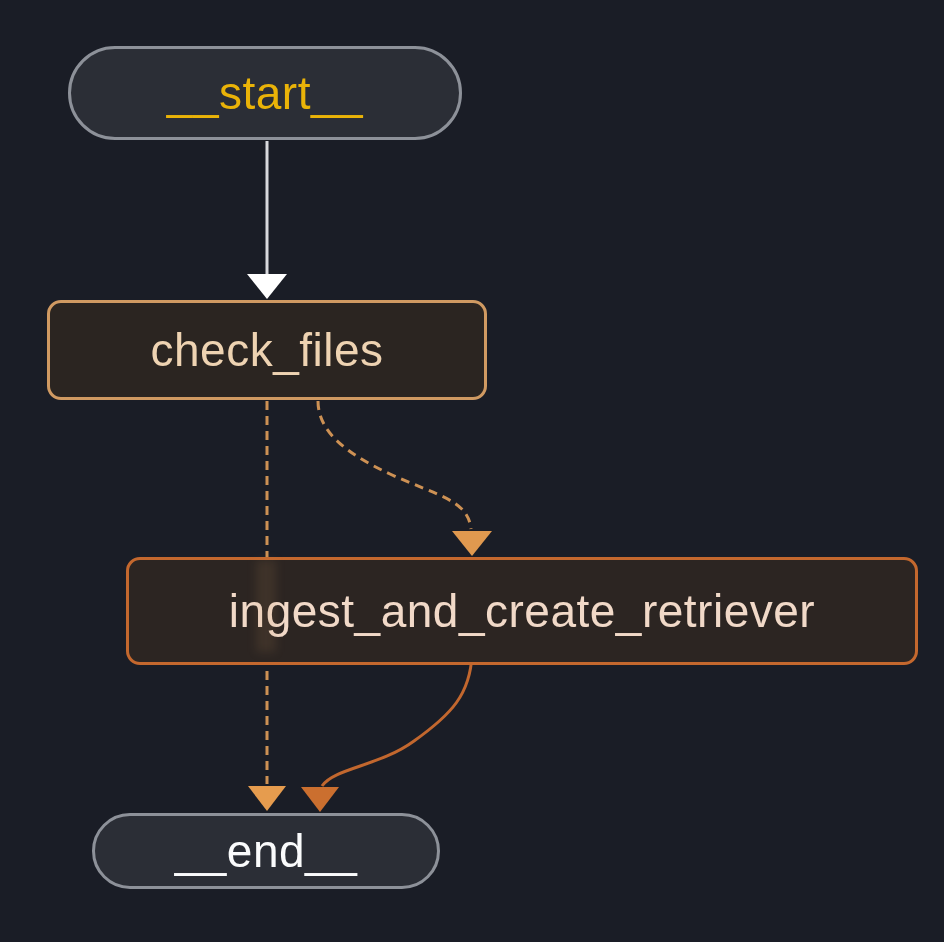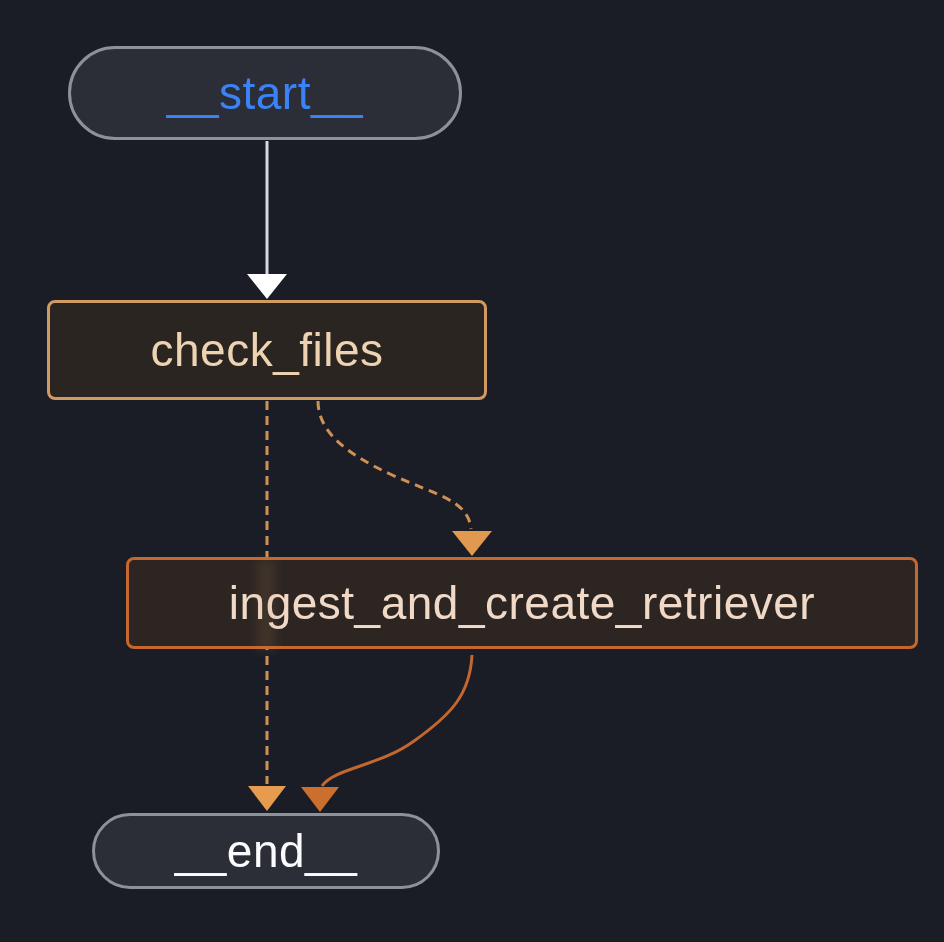--- a/index.html
+++ b/index.html
@@ -28,25 +28,25 @@
     align-items: center;
     justify-content: center;
     border-style: solid;
     border-width: 3px;
     font-size: 46px;
     font-weight: 400;
     letter-spacing: 0.5px;
     white-space: nowrap;
   }
   .node.pill { border-radius: 48px; }
-  .node.rect { border-radius: 8px; text-align: right; }
+  .node.rect { border-radius: 14px; text-align: right; }
 
   .node-start  { left: 68px;  top: 46px;  width: 394px; height: 94px; }
   .node-check  { left: 47px;  top: 300px; width: 440px; height: 100px; }
-  .node-ingest { left: 126px; top: 557px; width: 792px; height: 92px; }
+  .node-ingest { left: 126px; top: 557px; width: 792px; height: 108px; }
   .node-end    { left: 92px;  top: 813px; width: 348px; height: 76px; }
 
   
   .seam {
     position: absolute;
     z-index: 3;
     left: 256px;
     top: 560px;
     width: 20px;
     height: 92px;
@@ -68,21 +68,21 @@
     <path d="M318,401 C318,431 345,453 390,474 C438,496 468,500 471,529" fill="none" stroke-width="3" stroke-dasharray="9,6" style="stroke: rgb(205, 145, 84);"></path>
     <polygon points="452,531 492,531 472,556" style="fill: rgb(224, 153, 79);"></polygon>
 
     <path d="M267,401 L267,784" fill="none" stroke-width="3" stroke-dasharray="9,6" style="stroke: rgb(205, 145, 84);"></path>
     <polygon points="248,786 286,786 267,811" style="fill: rgb(230, 156, 78);"></polygon>
 
     <path d="M472,655 C470,694 452,714 414,741 C380,766 334,768 322,786" fill="none" stroke-width="3" style="stroke: rgb(194, 103, 46);"></path>
     <polygon points="301,787 339,787 320,812" style="fill: rgb(203, 111, 47);"></polygon>
   </svg>
 
-  <div class="node pill node-start" style="border-color: rgb(141, 145, 153); background: rgb(43, 46, 54); color: #3b82f6;">
+  <div class="node pill node-start" style="border-color: rgb(141, 145, 153); background: rgb(43, 46, 54); color: #eab308;">
     <span>__start__</span>
   </div>
 
   <div class="node rect node-check" style="border-color: rgb(208, 154, 98); background: rgb(43, 37, 33); color: rgb(238, 211, 178);">
     <span>check_files</span>
   </div>
 
   <div class="node rect node-ingest" style="border-color: rgb(196, 104, 46); background: rgb(44, 37, 34); color: rgb(241, 217, 200);">
     <span>ingest_and_create_retriever</span>
   </div>

